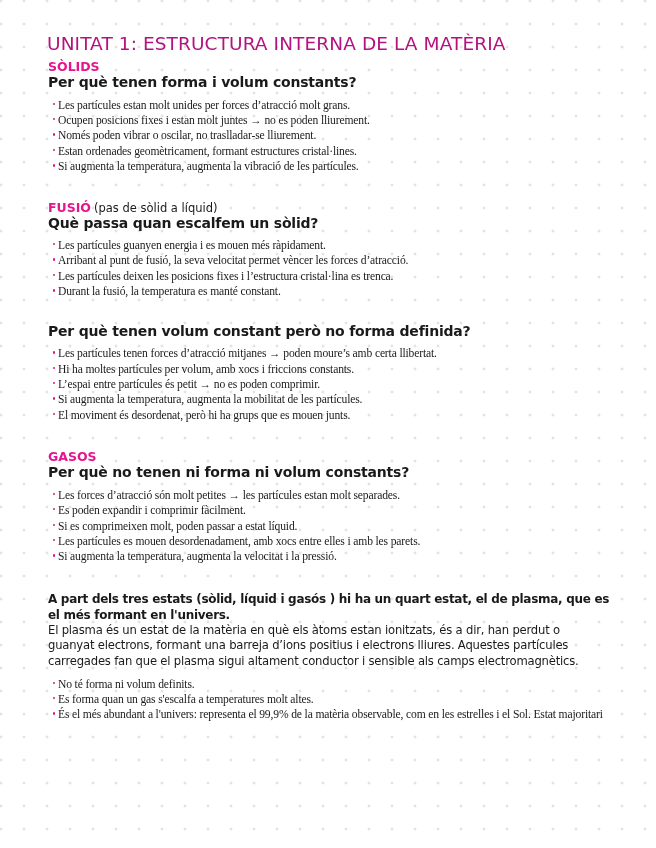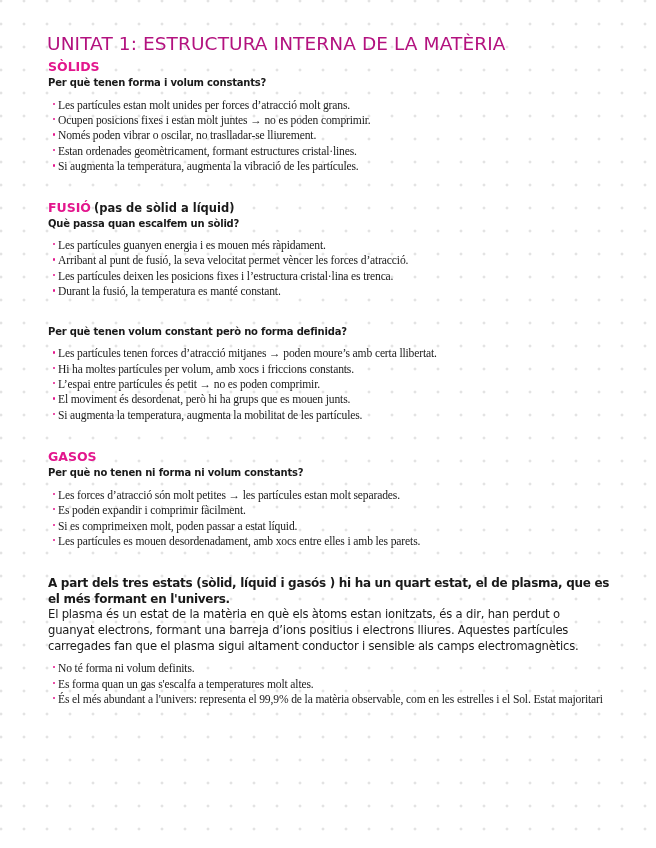--- a/index.html
+++ b/index.html
@@ -34,27 +34,27 @@
     .section-head {
       color: #e3168d;
       font-weight: bold;
       font-size: 12.5px;
       line-height: 16px;
       margin-left: 1px;
       white-space: nowrap;
     }
     .section-head .note {
       color: #1a1a1a;
-      font-weight: bold;
+      font-weight: normal;
       font-size: 11.5px;
       margin-left: 3px;
     }
     .question {
       font-weight: bold;
-      font-size: 10px;
+      font-size: 14px;
       line-height: 15.5px;
       margin-left: 1px;
       white-space: nowrap;
       letter-spacing: -0.2px;
     }
     ul.bullets {
       list-style: none;
       padding: 0;
       margin: 7px;
       font-family: Liberation Serif, serif;
@@ -103,21 +103,21 @@
 
 <div class="page">
 
   <h1 class="title">UNITAT 1: ESTRUCTURA INTERNA DE LA MATÈRIA</h1>
 
   <div class="section">
     <div class="section-head">SÒLIDS</div>
     <div class="question">Per què tenen forma i volum constants?</div>
     <ul class="bullets">
       <li>Les partícules estan molt unides per forces d’atracció molt grans.</li>
-      <li>Ocupen posicions fixes i estan molt juntes → no es poden comprimir.</li>
+      <li>Ocupen posicions fixes i estan molt juntes → no es poden lliurement.</li>
       <li>Només poden vibrar o oscilar, no traslladar-se lliurement.</li>
       <li>Estan ordenades geomètricament, formant estructures cristal·lines.</li>
       <li>Si augmenta la temperatura, augmenta la vibració de les partícules.</li>
     </ul>
   </div>
 
   <div class="gap-1"></div>
 
   <div class="section">
     <div class="section-head">
@@ -133,35 +133,36 @@
   </div>
 
   <div class="gap-2"></div>
 
   <div class="section">
     <div class="question">Per què tenen volum constant però no forma definida?</div>
     <ul class="bullets">
       <li>Les partícules tenen forces d’atracció mitjanes → poden moure’s amb certa llibertat.</li>
       <li>Hi ha moltes partícules per volum, amb xocs i friccions constants.</li>
       <li>L’espai entre partícules és petit → no es poden comprimir.</li>
+      <li>Si augmenta la temperatura, augmenta la mobilitat de les partícules.</li>
       <li>El moviment és desordenat, però hi ha grups que es mouen junts.</li>
-      <li>Si augmenta la temperatura, augmenta la mobilitat de les partícules.</li>
     </ul>
   </div>
 
   <div class="gap-3"></div>
 
   <div class="section">
     <div class="section-head">GASOS</div>
     <div class="question">Per què no tenen ni forma ni volum constants?</div>
     <ul class="bullets">
       <li>Les forces d’atracció són molt petites → les partícules estan molt separades.</li>
       <li>Es poden expandir i comprimir fàcilment.</li>
       <li>Si es comprimeixen molt, poden passar a estat líquid.</li>
       <li>Les partícules es mouen desordenadament, amb xocs entre elles i amb les parets.</li>
+      <li>Si augmenta la temperatura, augmenta la velocitat i la pressió.</li>
     </ul>
   </div>
 
   <div class="gap-4"></div>
 
   <div class="section">
     <div class="plasma-lead">A part dels tres estats (sòlid, líquid i gasós ) hi ha un quart estat, el de plasma, que es el més formant en l'univers.</div>
     <div class="plasma-body">El plasma és un estat de la matèria en què els àtoms estan ionitzats, és a dir, han perdut o guanyat electrons, formant una barreja d’ions positius i electrons lliures. Aquestes partícules carregades fan que el plasma sigui altament conductor i sensible als camps electromagnètics.</div>
     <ul class="bullets" style="width:560px;">
       <li>No té forma ni volum definits.</li>

